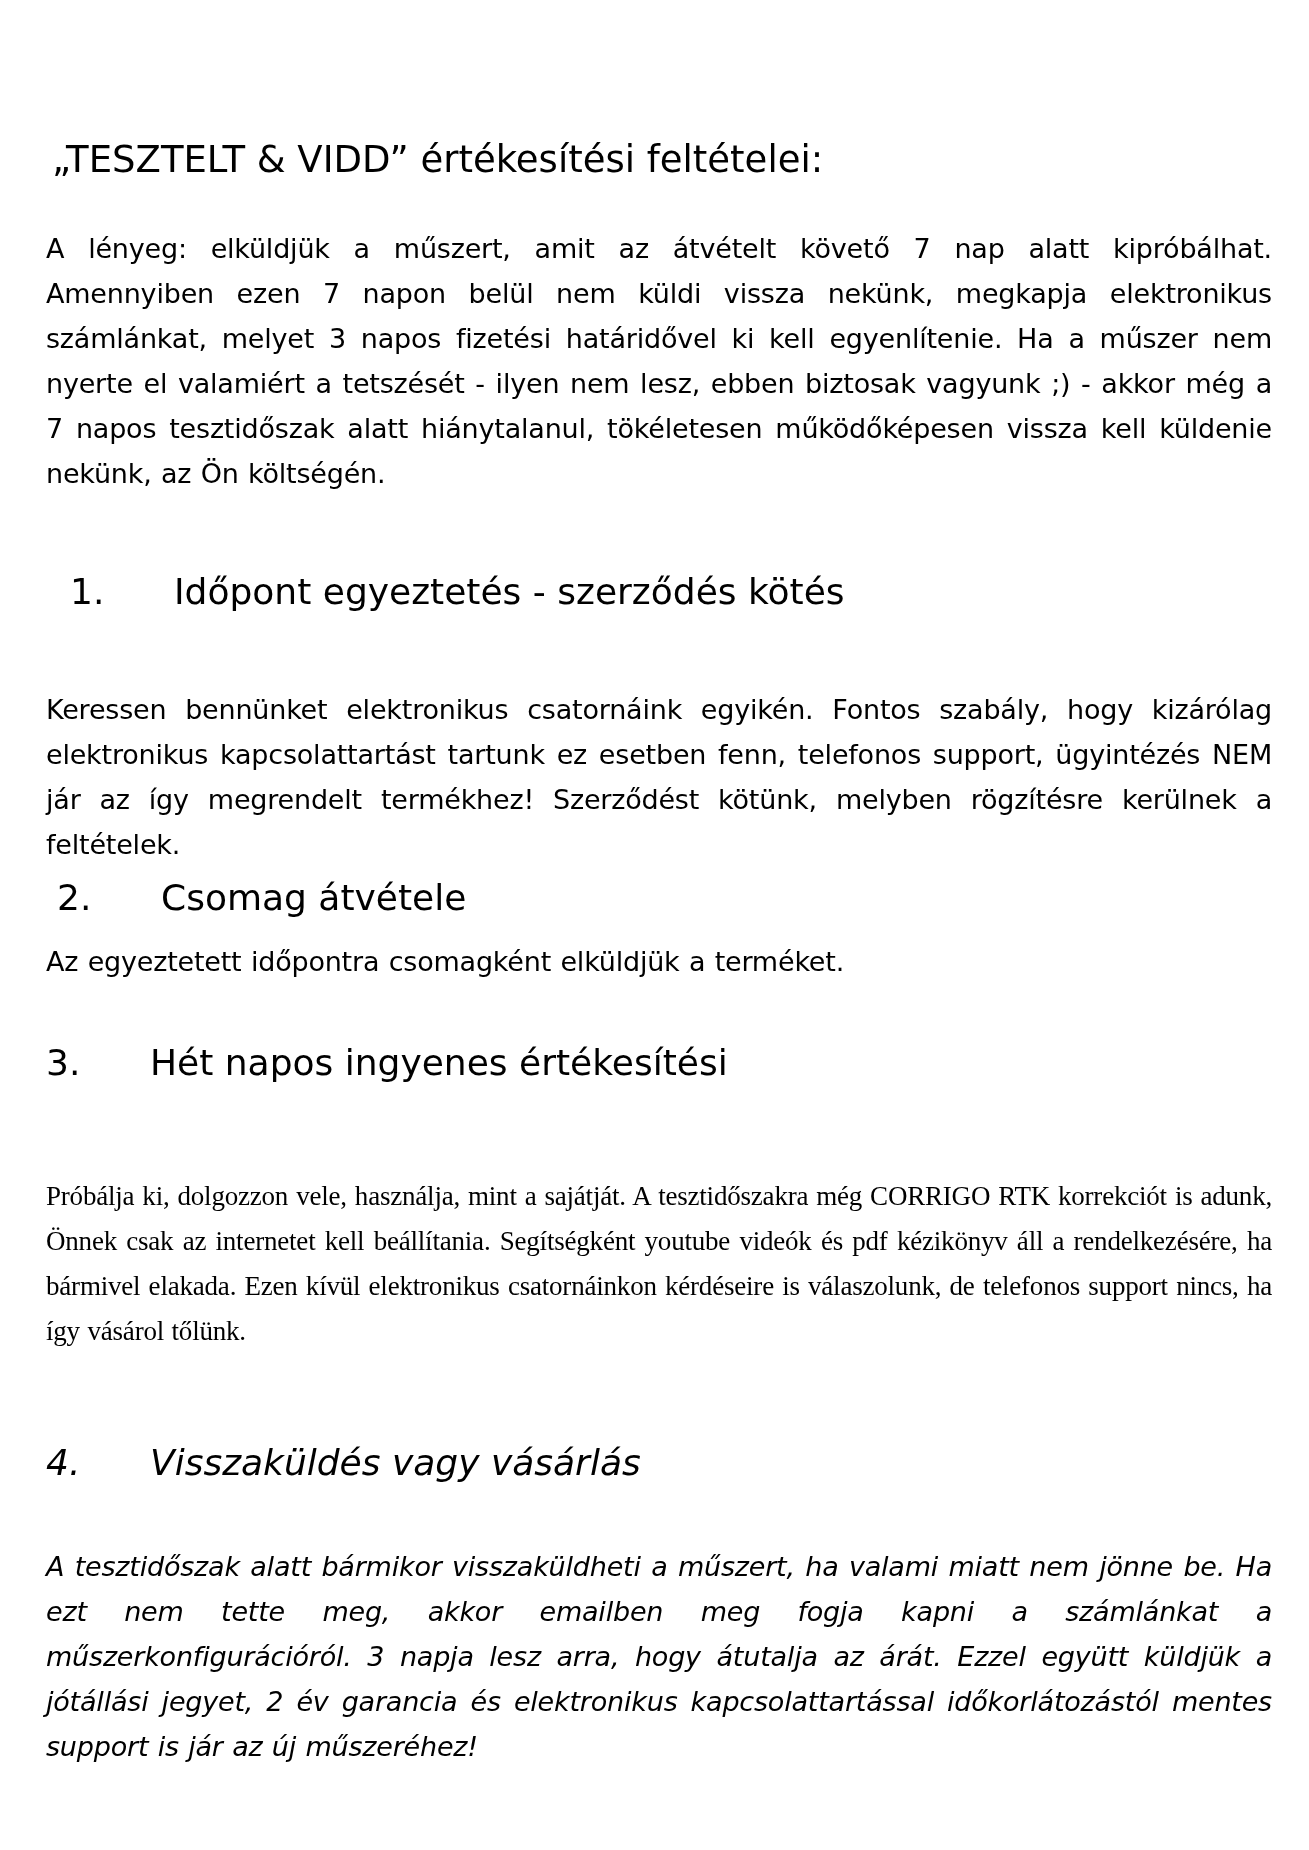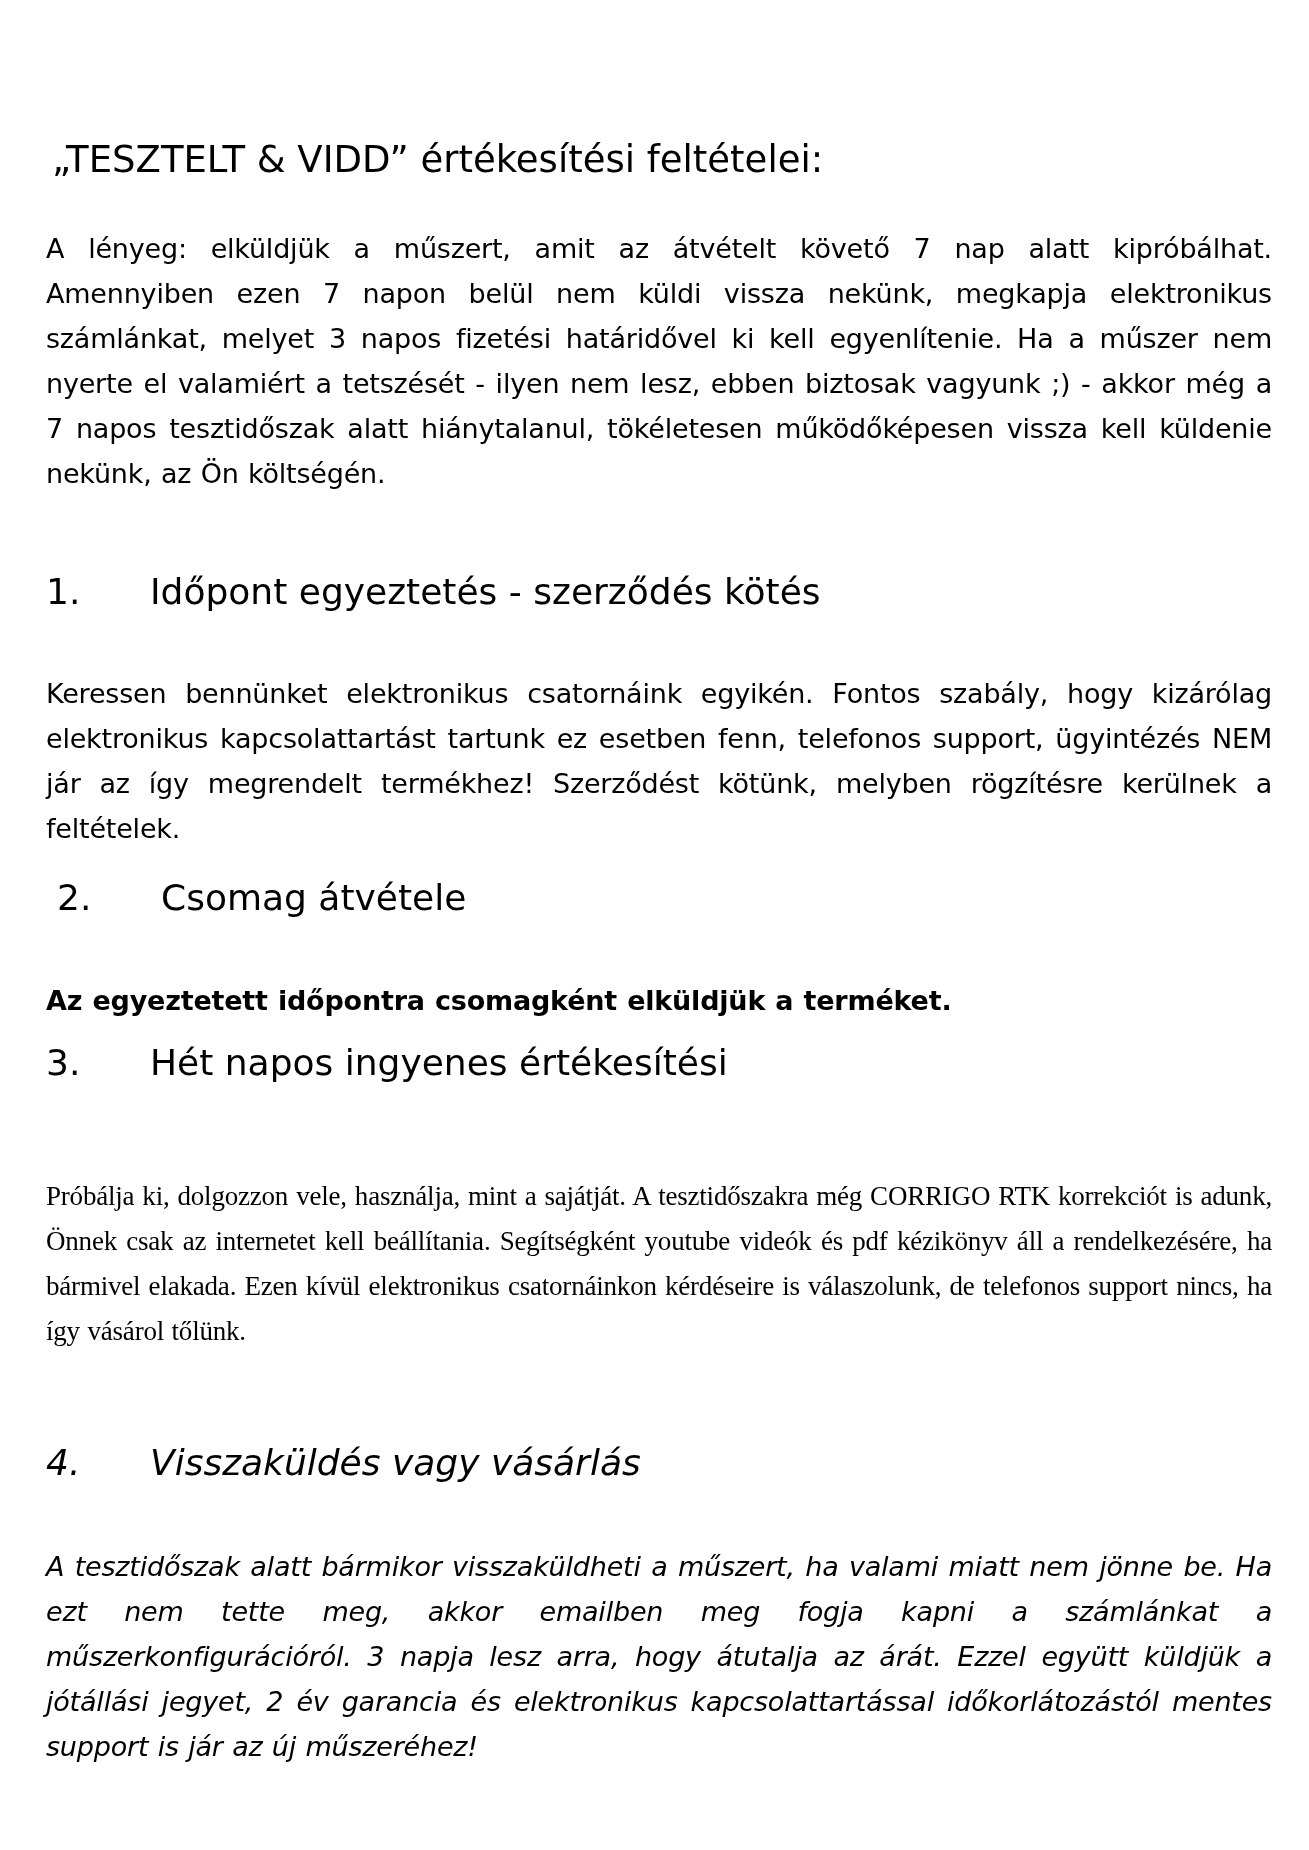--- a/index.html
+++ b/index.html
@@ -50,24 +50,24 @@
       left: 0;
       font-size: 36px;
       line-height: 46px;
       white-space: nowrap;
     }
     .section-heading .num {
       display: inline-block;
       width: 104px;
     }
     .p-intro { top: 207px; margin-top: 19px; }
-    .h1 { top: 569px; }
-    .p1 { top: 644px; }
+    .h1 { top: 569px; margin-left: 24px; }
+    .p1 { top: 660px; }
     .h2 { top: 875px; margin-left: 11px; }
-    .p2 { top: 951px; font-weight: bold; }
+    .p2 { top: 912px; }
     .h3 { top: 1040px; }
     .p3 { top: 1147px; font-family: Liberation Serif, serif; }
     .h4 { top: 1440px; font-style: italic; }
     .p4 { top: 1517px; font-style: italic; }
   </style>
 </head>
 <body>
 
 <div class="page">
 

